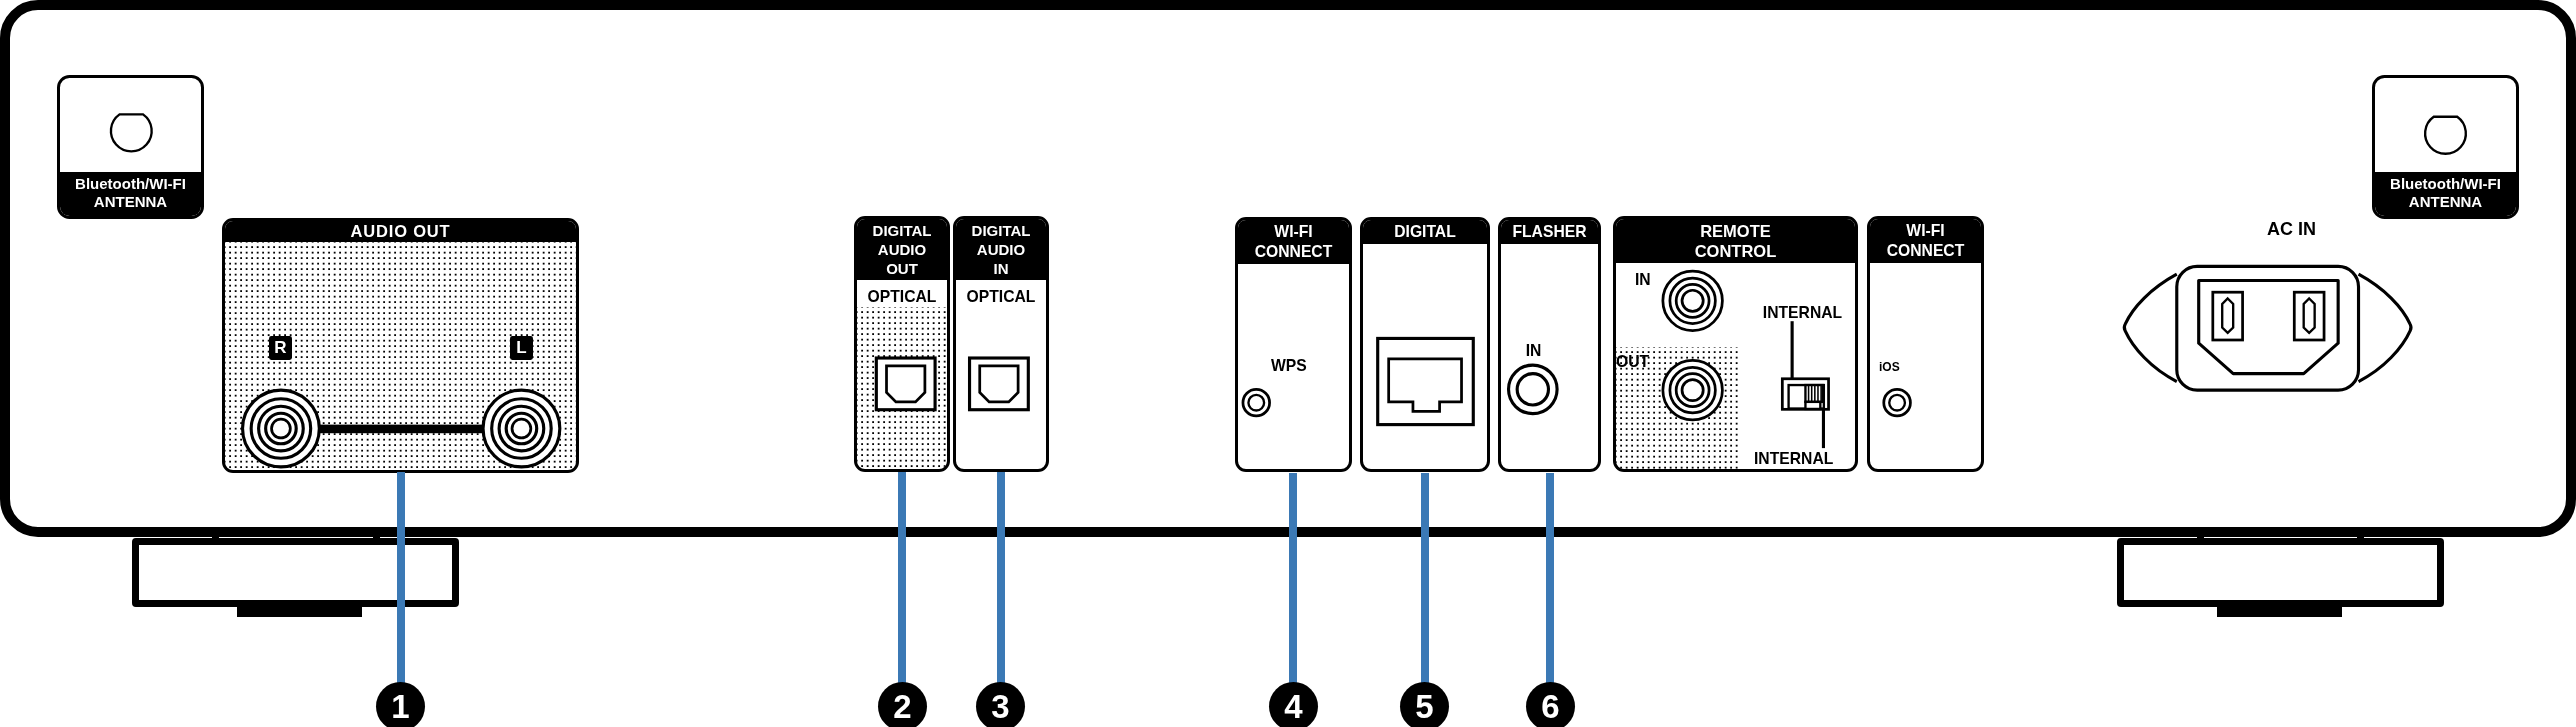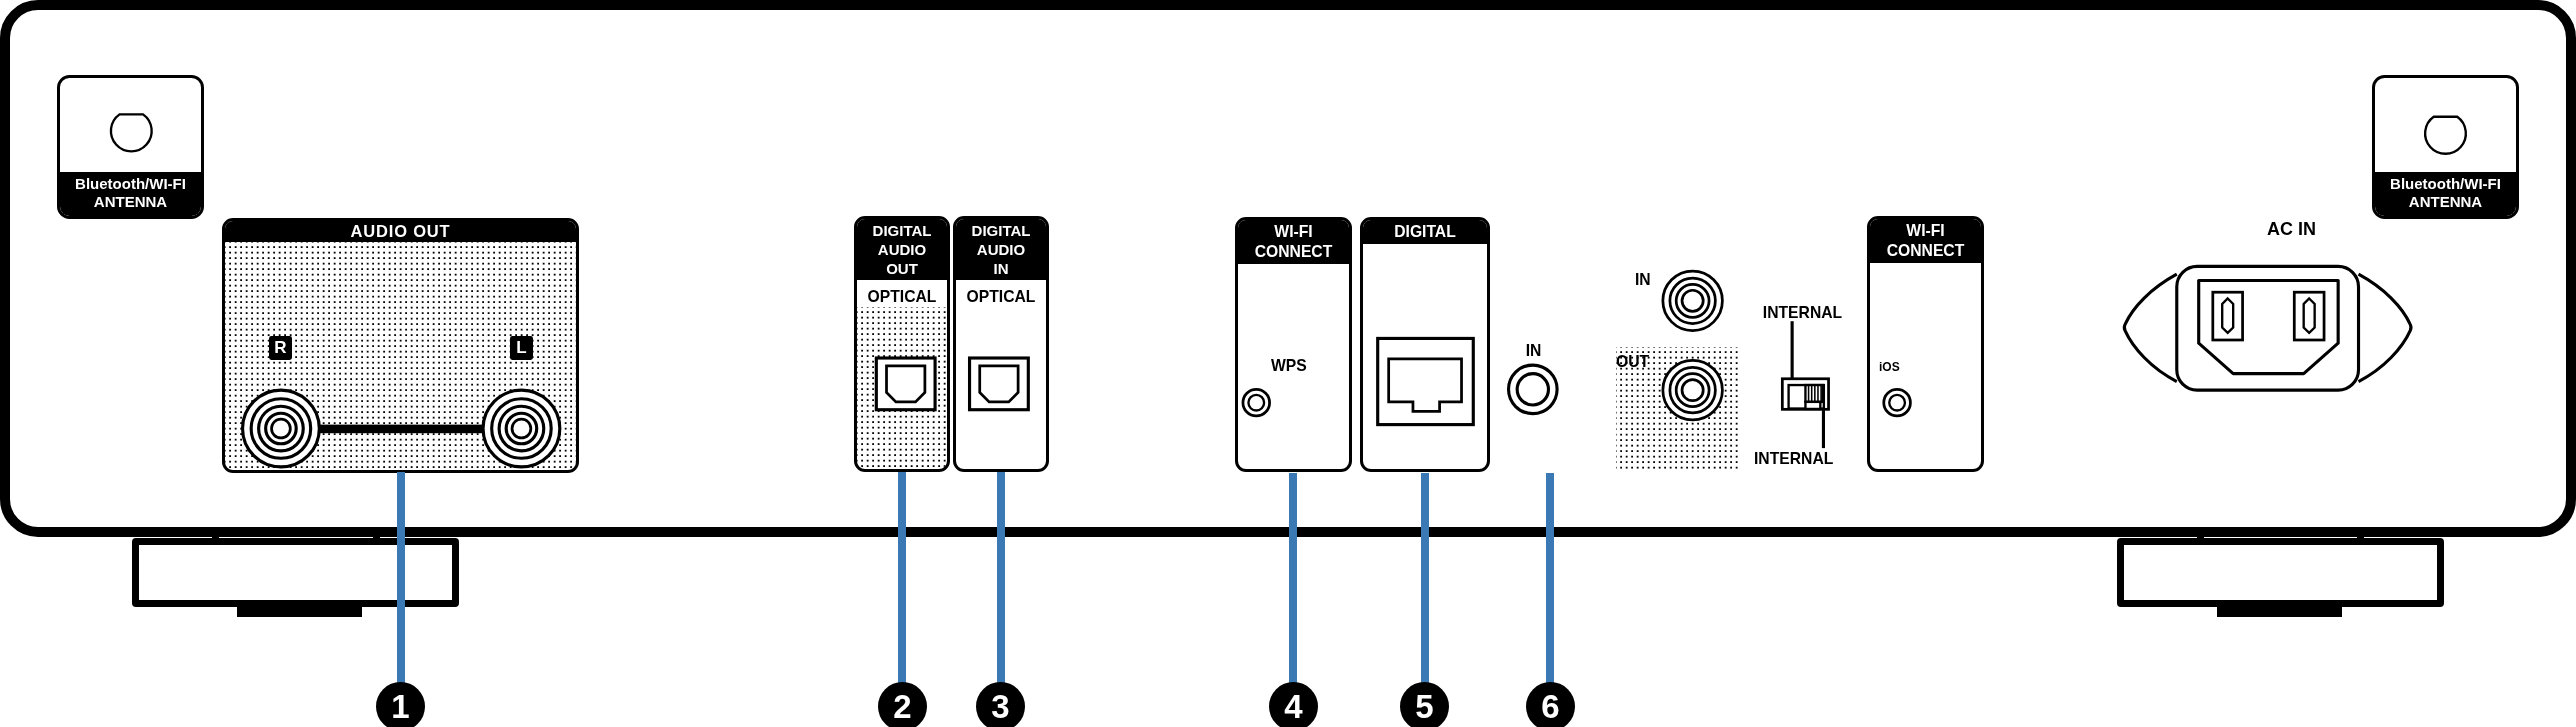--- a/index.html
+++ b/index.html
@@ -102,22 +102,31 @@
       <span>WI-FI</span>
       <span>CONNECT</span>
     </div>
   </div>
   <div class="abs lbl" style="left:1239px;top:357px;padding-left:32px;">WPS</div>
 
   <div class="abs block" style="left:1360px;top:217px;width:130px;height:255px;">
     <div class="bhead" style="font-size:15.7px;line-height:23.5px;height:23.5px;">DIGITAL</div>
   </div>
 
+  <div class="abs block" style="left:1498px;top:217px;width:103px;height:255px;">
+    <div class="bhead" style="font-size:15.7px;line-height:23.5px;height:23.5px;">FLASHER</div>
+  </div>
   <div class="abs lbl" style="left:1514px;top:342px;width:39px;text-align:center;">IN</div>
 
+  <div class="abs block" style="left:1613px;top:216px;width:245px;height:256px;">
+    <div class="bhead" style="font-size:16.5px;line-height:20.4px;padding:1.6px 0 1.6px 0;">
+      <span>REMOTE</span>
+      <span>CONTROL</span>
+    </div>
+  </div>
   <div class="abs dots" style="left:1616px;top:347px;width:125px;height:122px;"></div>
   <div class="abs lbl" style="left:1635px;top:271px;">IN</div>
   <div class="abs lbl" style="left:1616px;top:353px;">OUT</div>
   <div class="abs lbl" style="left:1749px;top:304px;width:107px;text-align:center;">INTERNAL</div>
   <div class="abs lbl" style="left:1754px;top:450px;width:103px;text-align:left;">INTERNAL</div>
 
   <div class="abs block" style="left:1867px;top:216px;width:117px;height:256px;">
     <div class="bhead" style="font-size:15.7px;line-height:19.6px;padding:2.4px 0 2.4px 0;">
       <span>WI-FI</span>
       <span>CONNECT</span>

